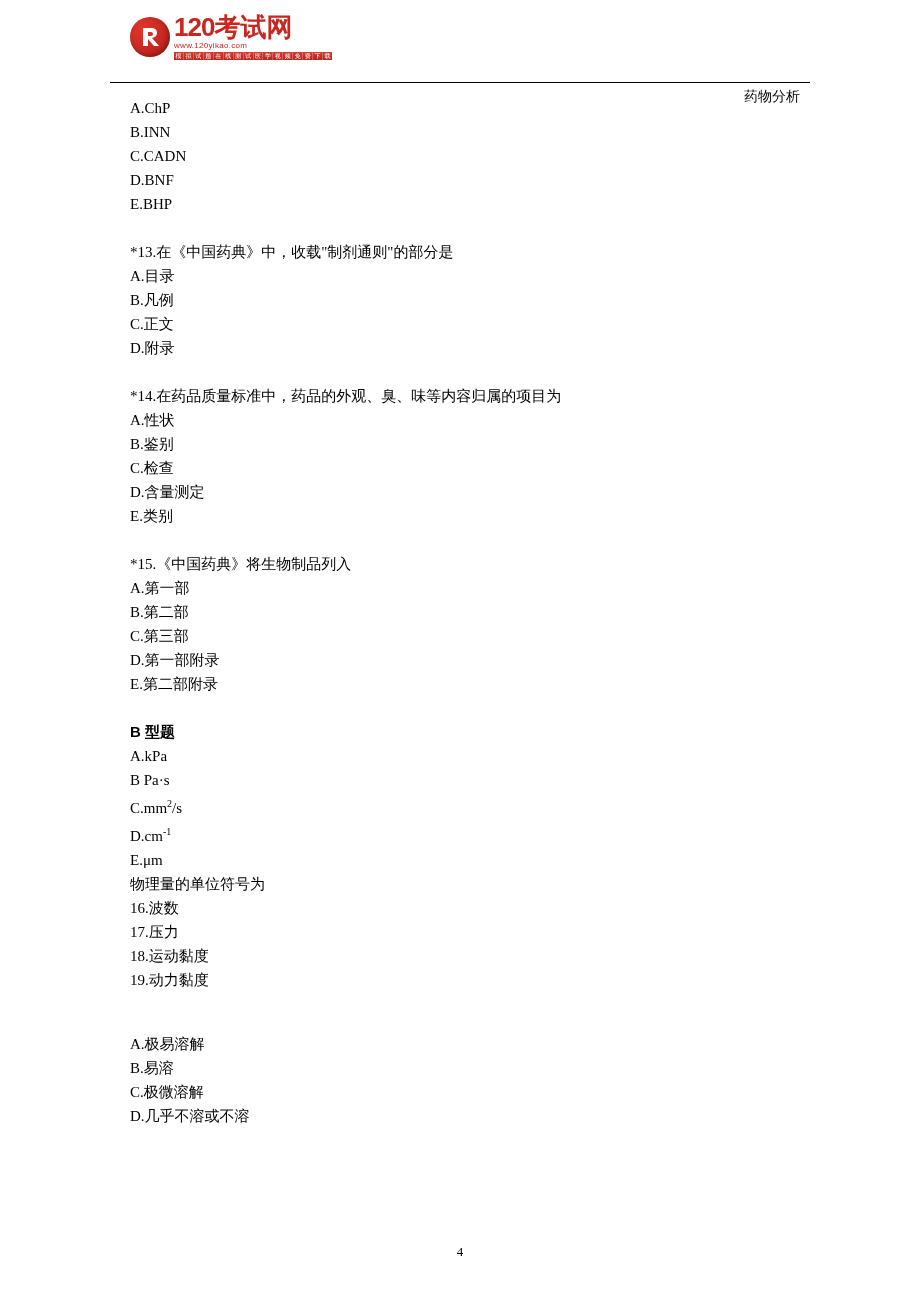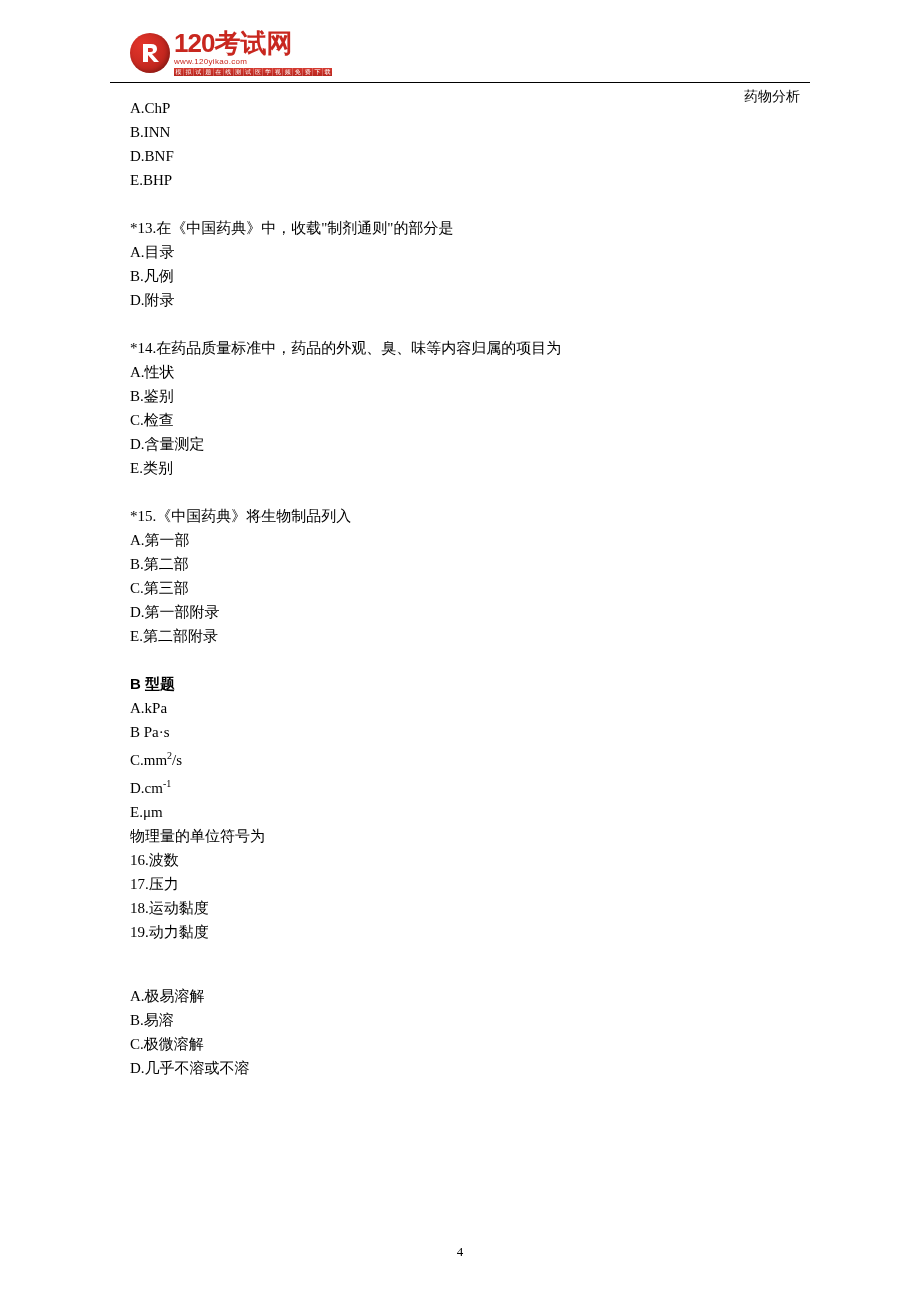--- a/index.html
+++ b/index.html
@@ -2,21 +2,21 @@
 <html><head>
 <meta charset="utf-8">
 <style>
   * { box-sizing: border-box; margin: 0; padding: 0; }
   html, body { width: 920px; background: #fff; }
   body { font-family: "SimSun", "宋体", serif; color: #000; }
 
   .page { position: relative; width: 920px; min-height: 1302px; }
 
   
-  .logo { position: absolute; left: 130px; top: 30px; display: flex; align-items: center; gap: 4px; }
+  .logo { position: absolute; left: 130px; top: 14px; display: flex; align-items: center; gap: 4px; }
   .logo-badge {
     width: 40px; height: 40px; border-radius: 50%;
     background: radial-gradient(circle at 30% 30%, #e2352b, #b01e17);
     box-shadow: inset -2px -2px 4px rgba(0,0,0,.25);
     display: flex; align-items: center; justify-content: center;
   }
   .logo-text { display: flex; flex-direction: column; line-height: 1; }
   .logo-main { font-family: "Microsoft YaHei","Heiti SC",sans-serif; font-size: 26px; font-weight: 700; color:#c8271f; letter-spacing: 0; }
   .logo-main .digits { letter-spacing: -1px; }
   .logo-sub { font-family: Liberation Sans, sans-serif; font-size: 8px; color:#c8271f; margin-top: 2px; letter-spacing: .3px; }
@@ -71,28 +71,30 @@
   </div>
 
   <div class="hr"></div>
   <div class="header-right">药物分析</div>
 
   <div class="content">
 
     <div class="block">
       <div class="line">A.ChP</div>
       <div class="line">B.INN</div>
+      <div class="line">C.CADN</div>
       <div class="line">D.BNF</div>
       <div class="line">E.BHP</div>
     </div>
 
     <div class="block">
       <div class="line">*13.在《中国药典》中，收载"制剂通则"的部分是</div>
       <div class="line">A.目录</div>
       <div class="line">B.凡例</div>
+      <div class="line">C.正文</div>
       <div class="line">D.附录</div>
     </div>
 
     <div class="block">
       <div class="line">*14.在药品质量标准中，药品的外观、臭、味等内容归属的项目为</div>
       <div class="line">A.性状</div>
       <div class="line">B.鉴别</div>
       <div class="line">C.检查</div>
       <div class="line">D.含量测定</div>
       <div class="line">E.类别</div>

